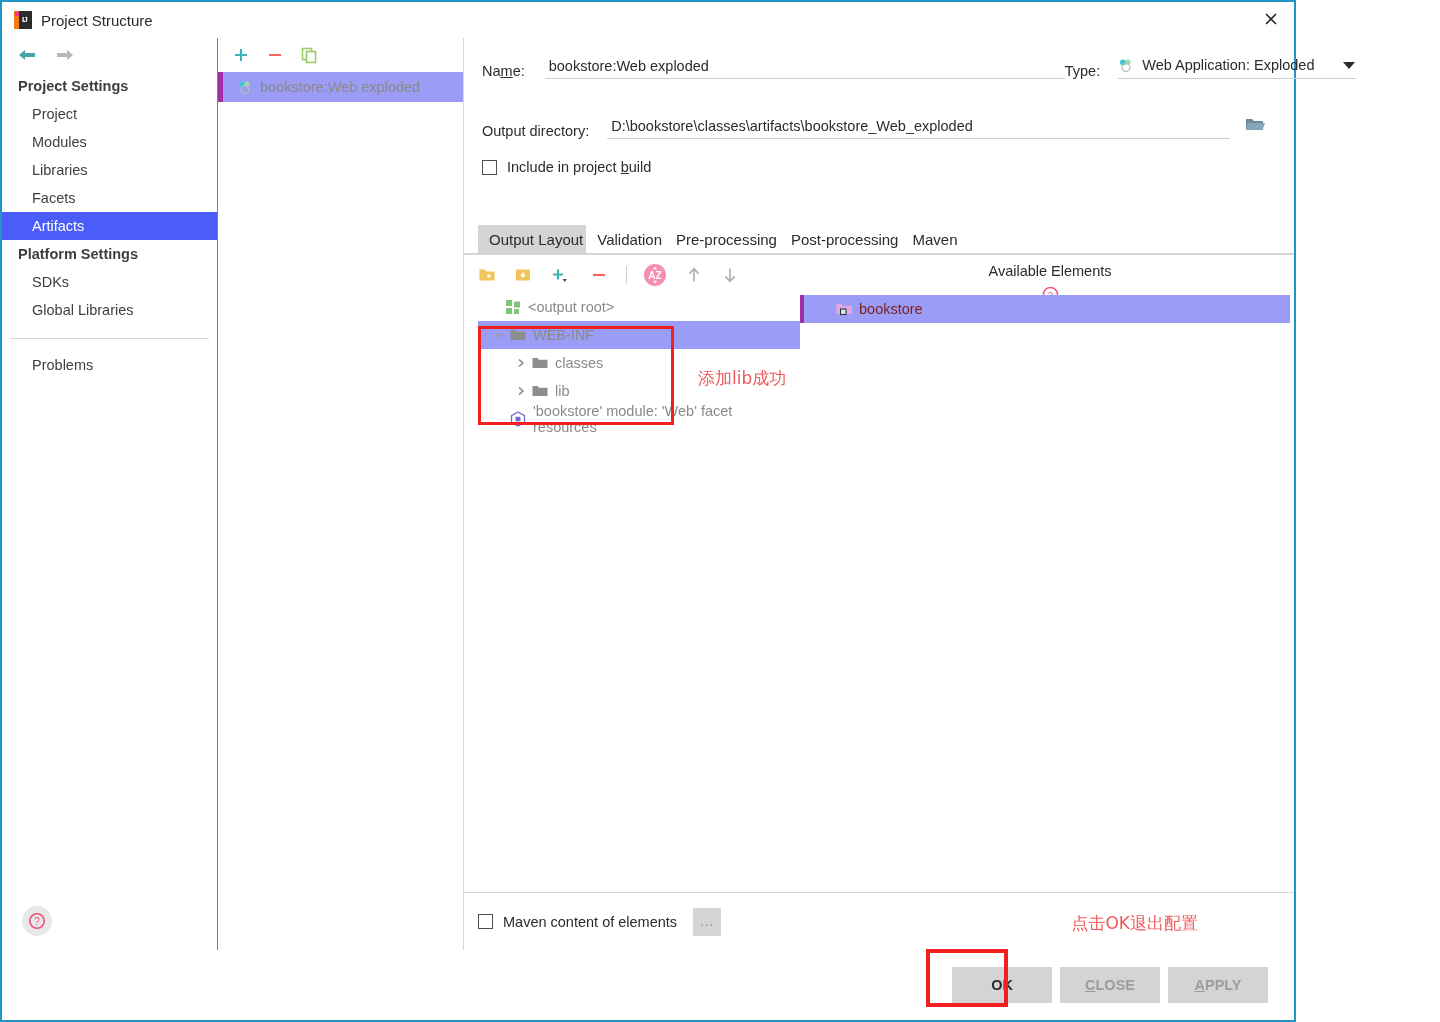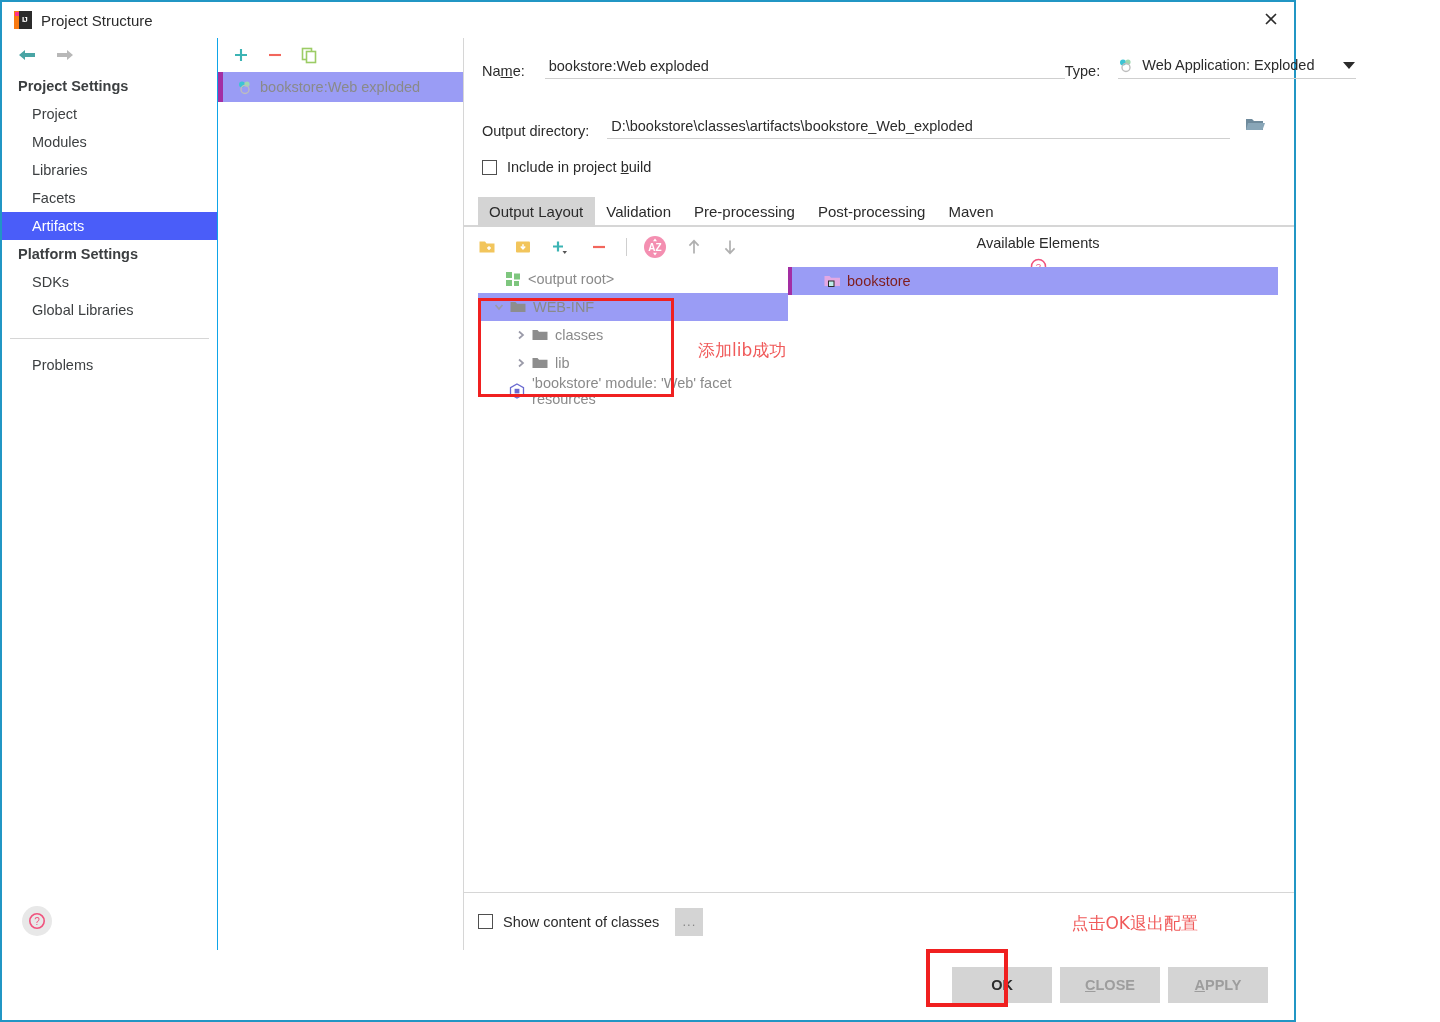--- a/index.html
+++ b/index.html
@@ -149,30 +149,31 @@
     margin-top: 22px; padding-left: 14px;
     display: flex; align-items: flex-end;
     position: relative;
   }
   .tabs-wrap::after {
     content: ""; position: absolute; left: 0; right: 0; bottom: 0;
     height: 2px; background: #d6d6d6;
   }
   .tab {
     font-size: 15px; color: #2b2b2b;
-    padding: 6px 12px 7px 11px;
+    padding: 6px 3px 7px 11px;
     cursor: pointer; position: relative; z-index: 2;
     background: transparent;
+    margin-top: 28px;
   }
   .tab.active { background: #d4d4d4; }
 
   
   .layout-area {
     flex: 1 1 auto; display: flex; min-height: 0;
-    padding-left: 14px; padding-right: 16px;
+    padding-left: 14px; padding-right: 4px;
   }
   .left-pane { flex: 1 1 auto; display: flex; flex-direction: column; min-width: 0; position: relative; }
   .layout-toolbar {
     height: 34px; display: flex; align-items: center; gap: 0;
     padding-top: 6px;
   }
   .layout-toolbar .ti { margin-right: 18px; cursor: pointer; display: flex; align-items: center; }
   .layout-toolbar .divider { width: 1px; height: 18px; background: #cfcfcf; margin-right: 16px; }
 
   .tree { flex: 1 1 auto; position: relative; padding-top: 4px; }
@@ -536,21 +537,21 @@
                 </svg>
               </span>
               <span>bookstore</span>
             </div>
           </div>
         </div>
       </div>
 
       <div class="main-footer">
         <span class="cbox"></span>
-        <span class="cbox-lbl">Show content of classes</span>
+        <span class="cbox-lbl">Maven content of elements</span>
         <span class="dots-btn">...</span>
       </div>
     </div>
   </div>
 
   <div class="btnbar">
     <div class="annot-text" style="right:96px; top:-48px;margin-top:10px;">点击OK退出配置</div>
     <div class="ok-wrap">
       <button class="dlg-btn">OK</button>
       <span class="ok-ring"></span>

